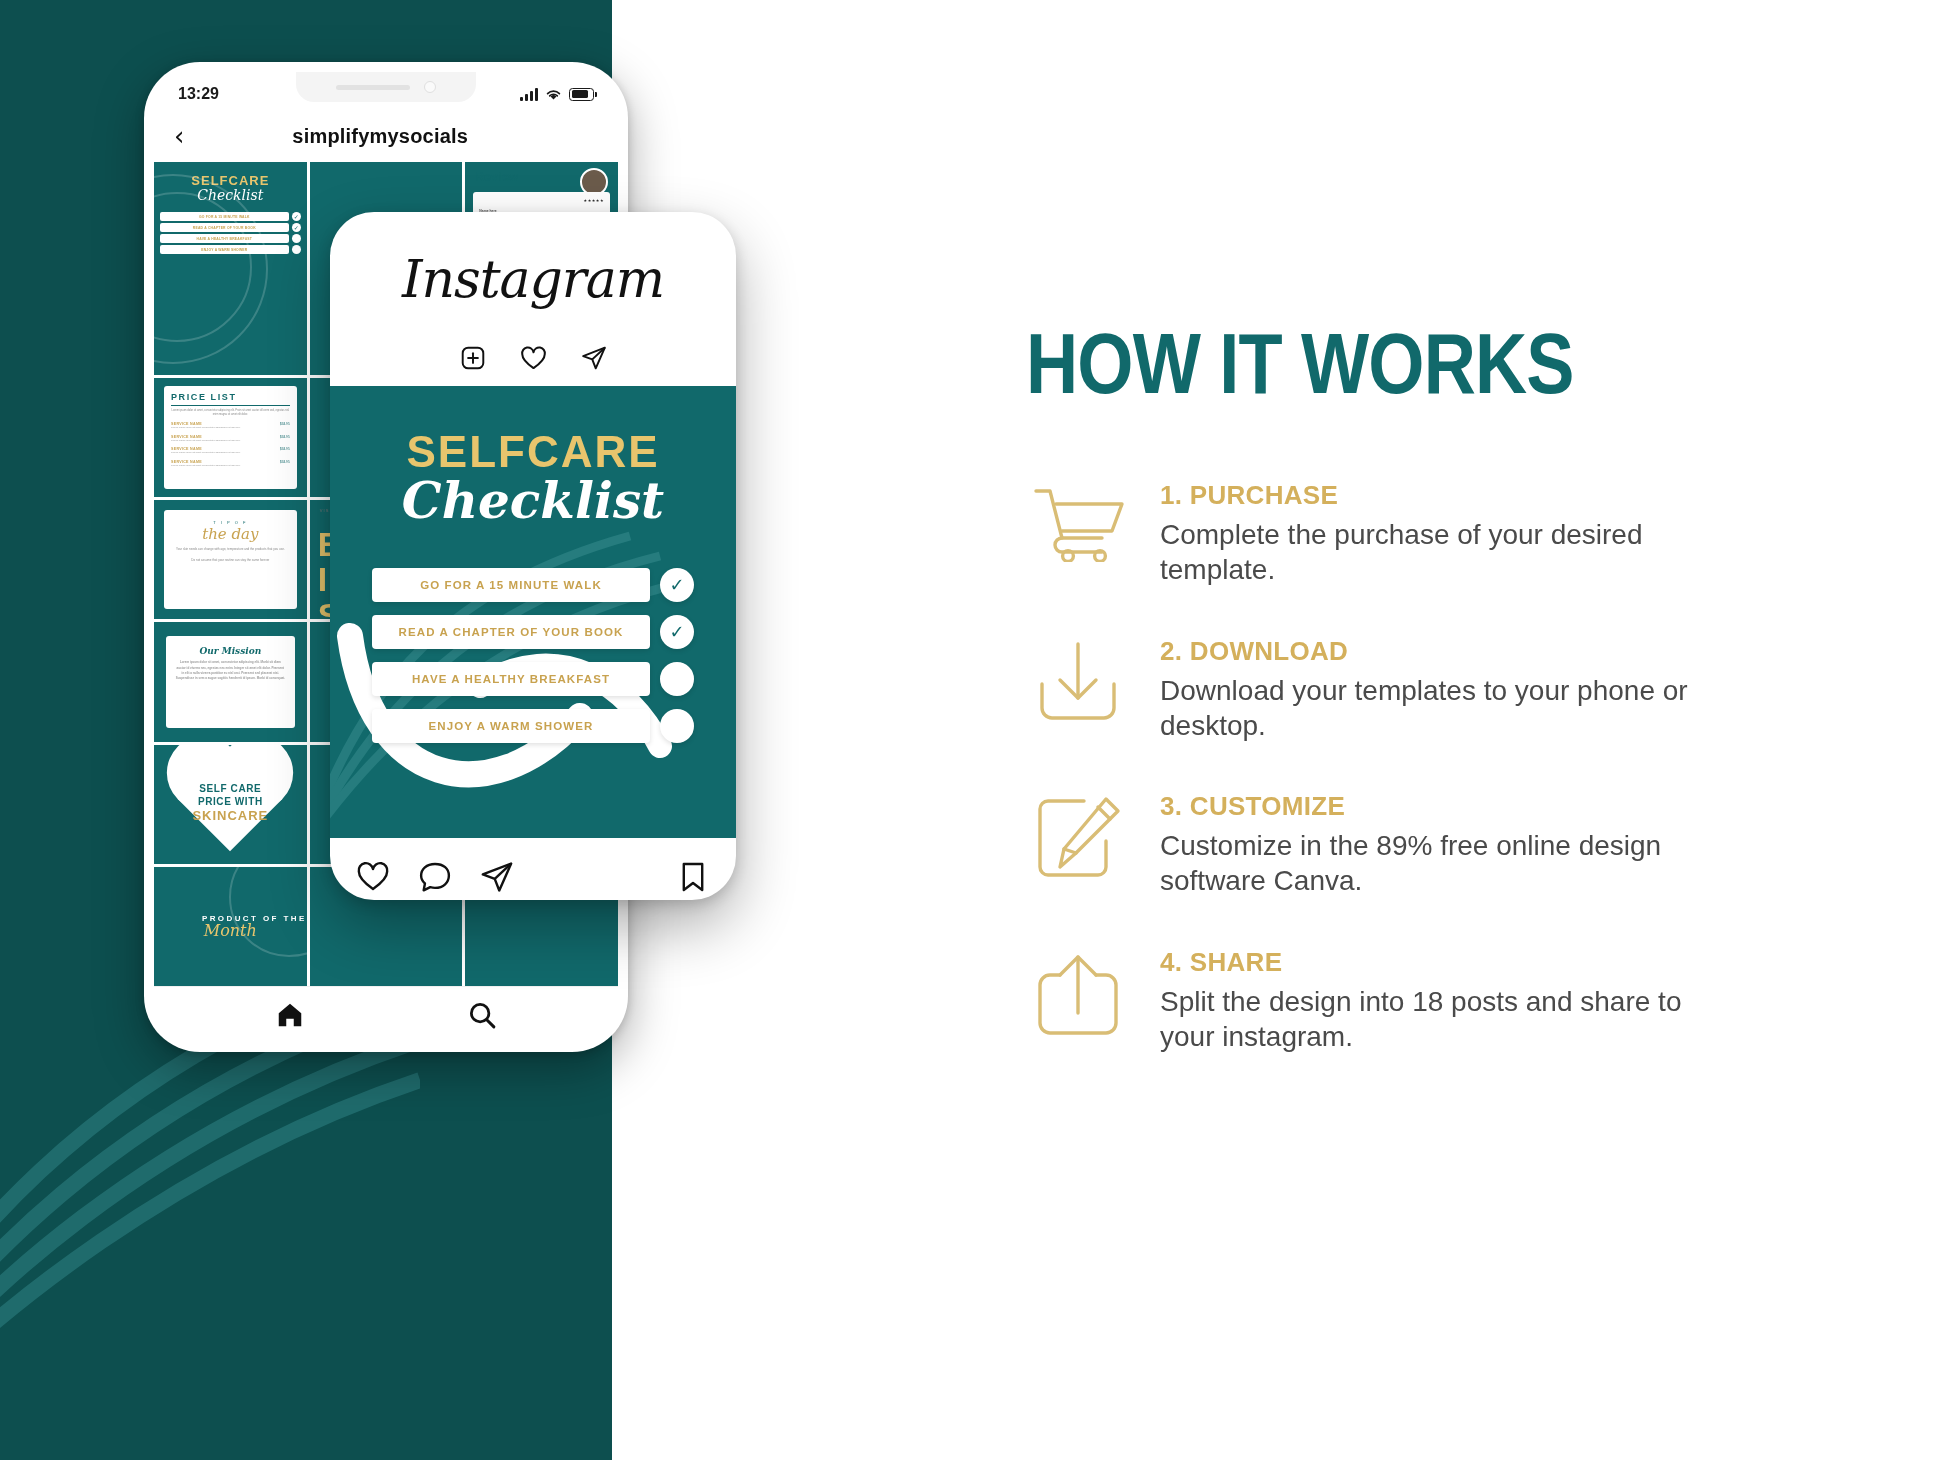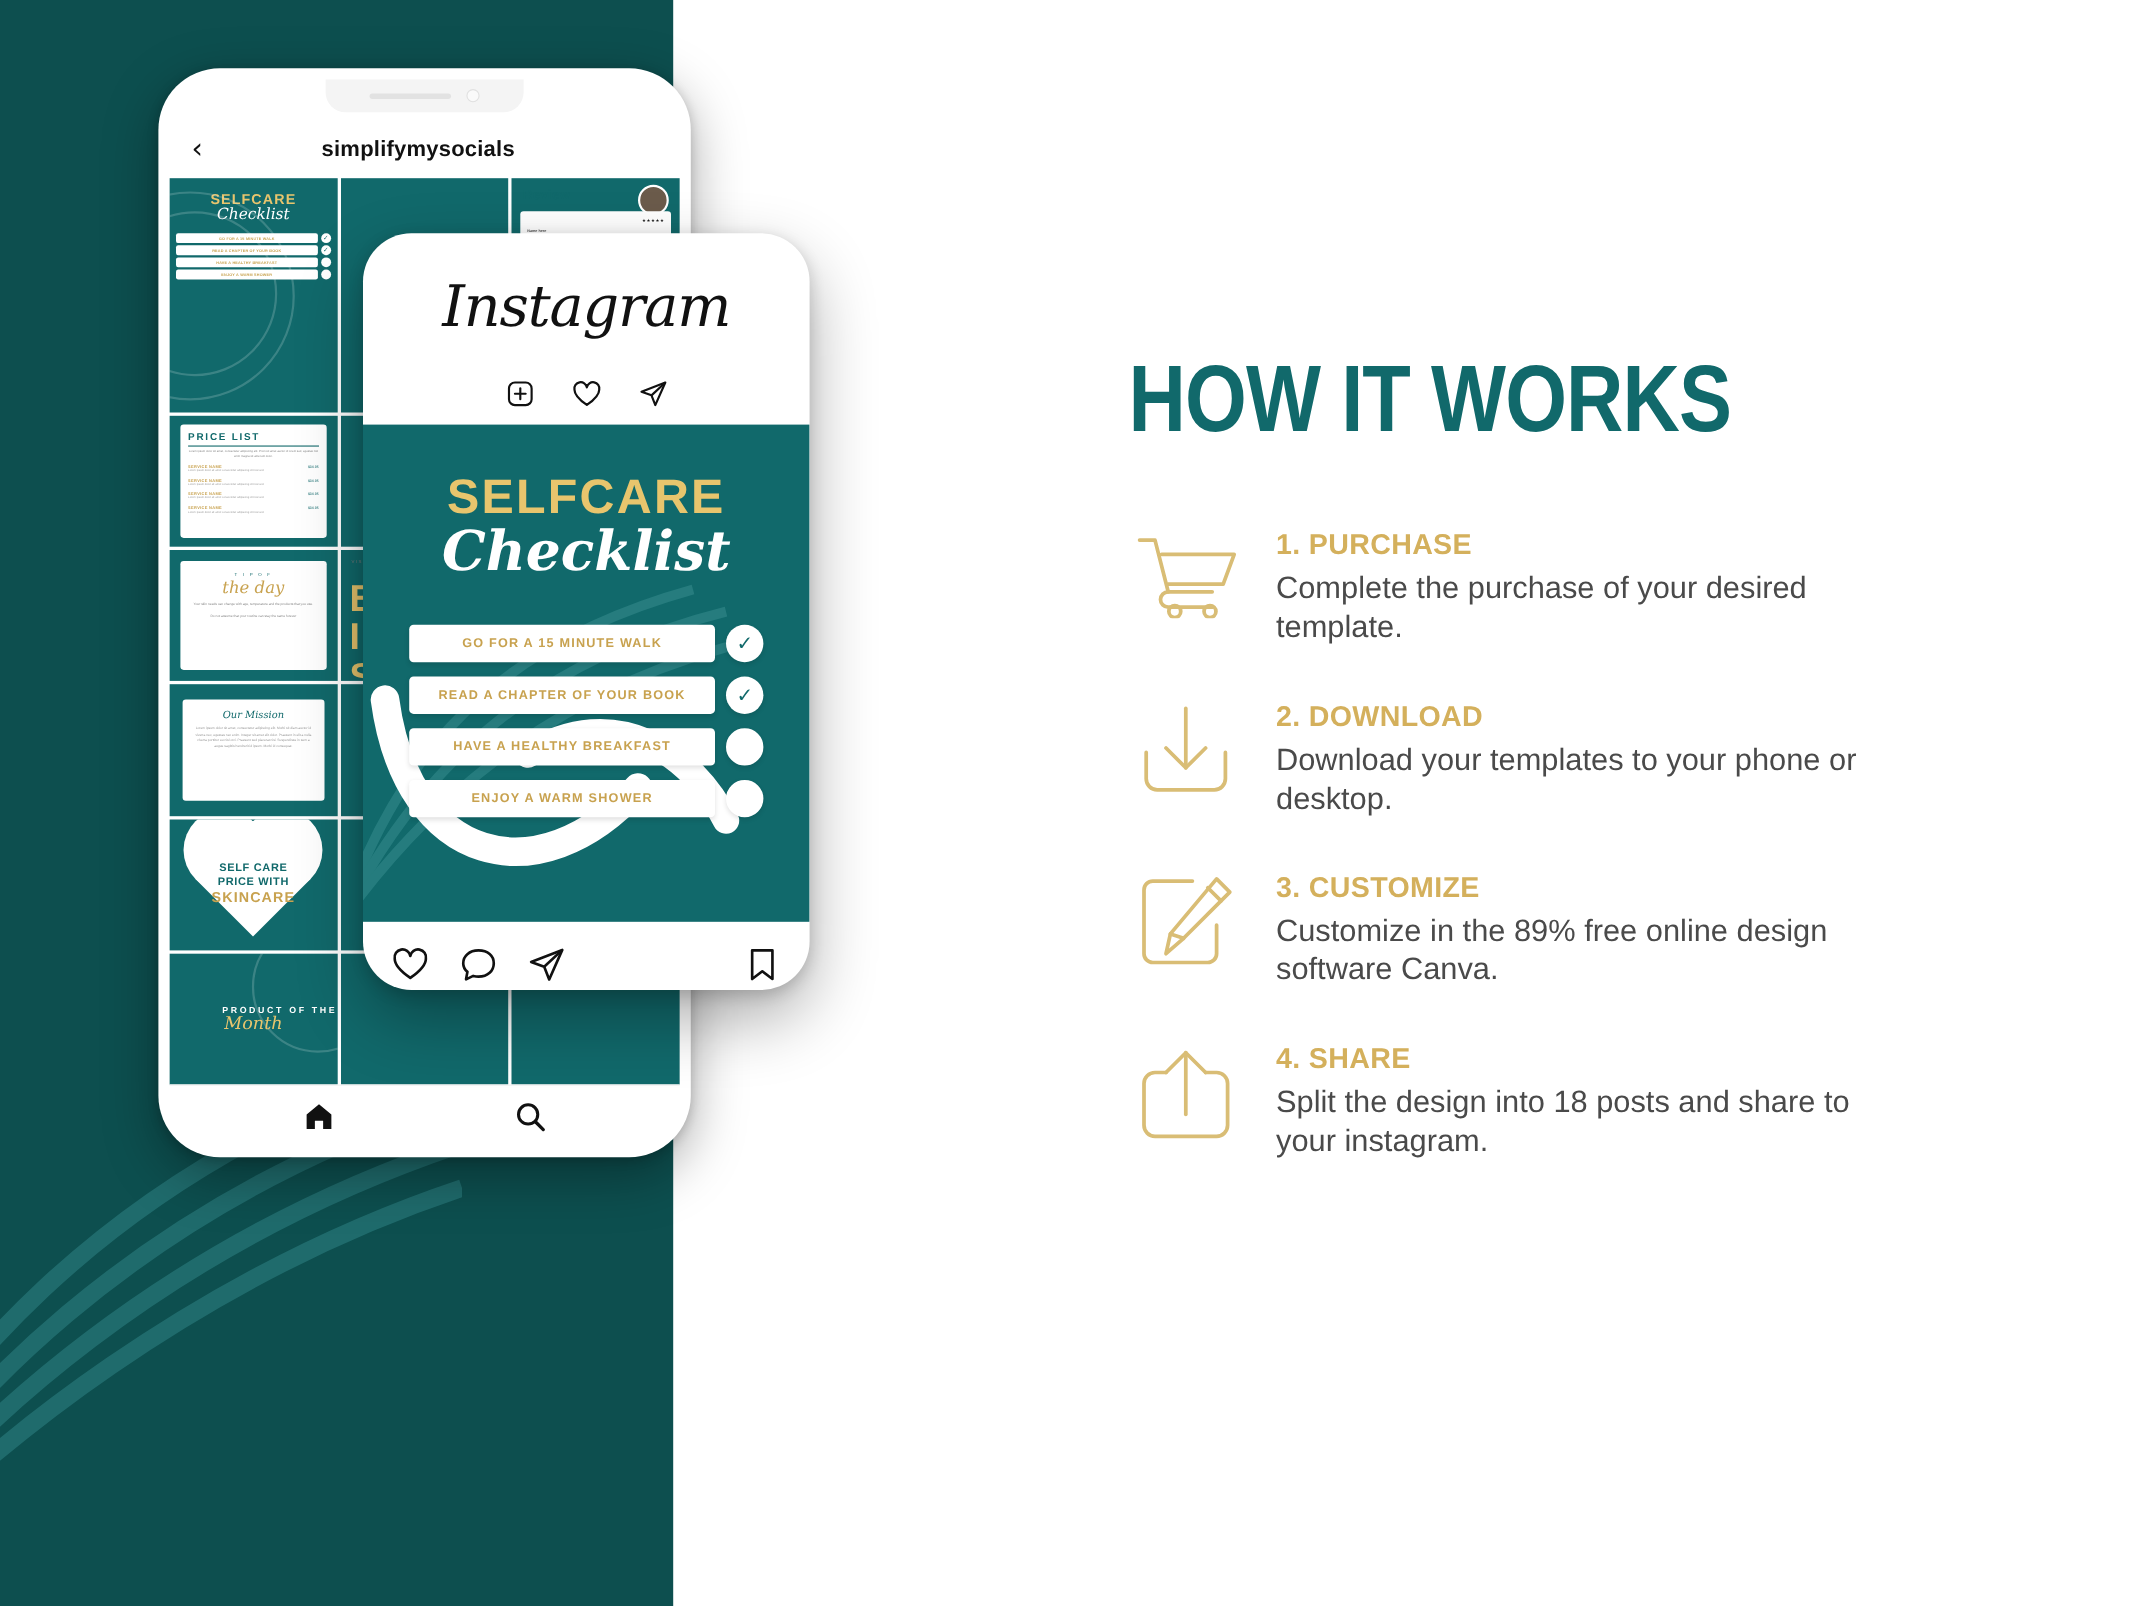--- a/index.html
+++ b/index.html
@@ -97,21 +97,21 @@
   .price-item { margin-top:5px; }
   .price-item b { font-size:3.6px; color:#c8a24f; letter-spacing:.3px; display:block;}
   .price-item p { font-size:2.5px; color:#9a9a9a; line-height:1.5; }
   .price-item u { font-size:3.2px; color:#11696b; float:right; text-decoration:none; }
 
   .tip-card { position:absolute; inset:10px; background:#fff; border-radius:3px; padding:10px 8px; text-align:center;}
   .tip-small { font-size:4px; letter-spacing:2px; color:#11696b; }
   .tip-script { font-family:"DejaVu Serif", serif; font-style:italic; font-size:15px; color:#c8a24f; line-height:1; margin:2px 0 5px;}
   .tip-body { font-size:3px; color:#8a8a8a; line-height:1.6; }
 
-  .mission-card { position:absolute; inset:14px 12px; background:#fff; border-radius:3px; padding:10px 9px; text-align:center;}
+  .mission-card { position:absolute; inset:14px 12px; background:#fff; border-radius:3px; padding:10px 9px; text-align:center;font-weight:bold;}
   .mission-title { font-family:"DejaVu Serif", serif; font-style:italic; font-size:9px; color:#11696b; margin-bottom:4px;}
   .mission-body { font-size:3px; color:#9a9a9a; line-height:1.7; }
 
   .heart-white {
     position:absolute; left:50%; top:46%; transform:translate(-50%,-50%) rotate(-45deg);
     width:74px; height:74px; background:#fff;
   }
   .heart-white::before,.heart-white::after{content:"";position:absolute;width:74px;height:74px;background:#fff;border-radius:50%;}
   .heart-white::before{top:-37px;left:0;}
   .heart-white::after{top:0;left:37px;}
@@ -226,20 +226,39 @@
   </div>
 
   <div class="phone-back">
     <div class="bezel-inner">
 
       <div class="pb-notch">
         <span class="pb-speaker"></span>
         <span class="pb-cam"></span>
       </div>
 
+      <div class="pb-status">
+        <span>13:29</span>
+        <span class="pb-status-right">
+          <span class="bars">
+              <i></i>
+              <i></i>
+              <i></i>
+              <i></i>
+            </span>
+          <svg width="17" height="13" viewBox="0 0 17 13">
+            <path d="M8.5 11.4 L5.6 8.4 a4.1 4.1 0 0 1 5.8 0 Z" fill="#1a1a1a"></path>
+            <path d="M2.6 5.6 a8.4 8.4 0 0 1 11.8 0" stroke="#1a1a1a" stroke-width="1.7" fill="none" stroke-linecap="round"></path>
+            <path d="M4.7 7.8 a5.4 5.4 0 0 1 7.6 0" stroke="#1a1a1a" stroke-width="1.7" fill="none" stroke-linecap="round"></path>
+          </svg>
+          <span class="battery">
+              <i></i>
+            </span>
+        </span>
+      </div>
 
       <div class="pb-header">
         <span class="pb-back-chevron">‹</span>
         <span class="pb-username">simplifymysocials</span>
       </div>
 
       <div class="pb-grid">
 
         <div class="pb-cell">
           <div class="ring" style="width:150px;height:150px;left:-52px;top:30px;"></div>

